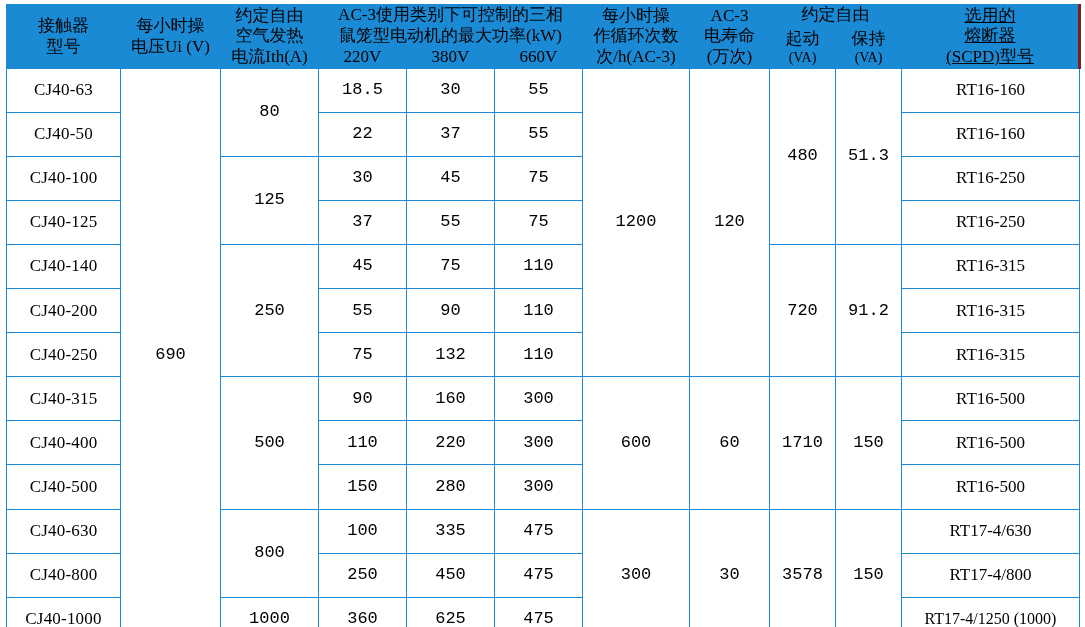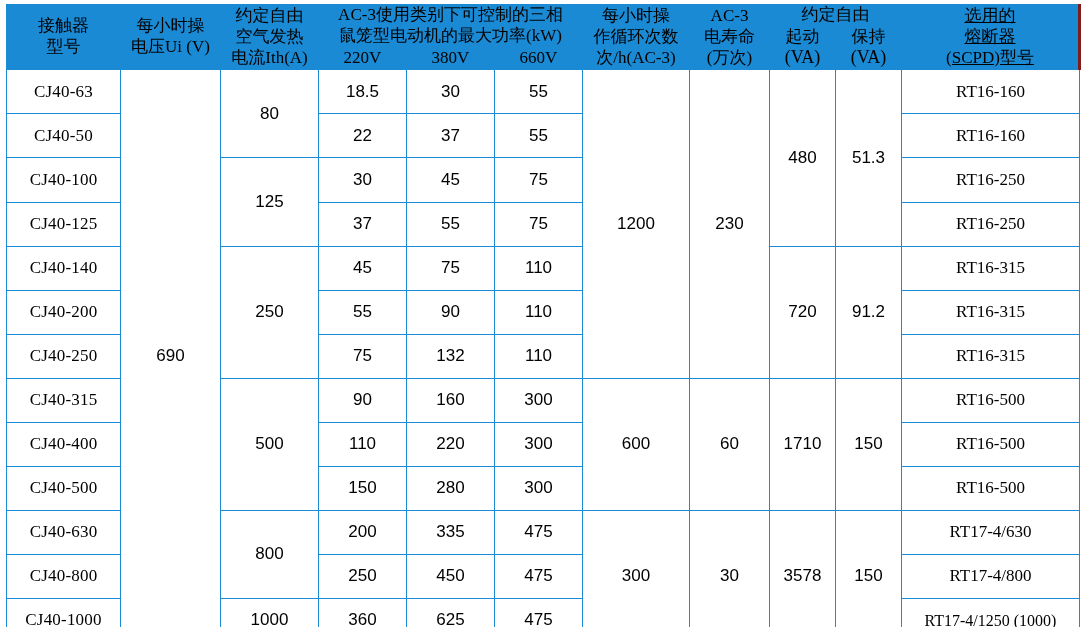--- a/index.html
+++ b/index.html
@@ -40,22 +40,22 @@
     border: 1px solid #ffffff;
     font-size: 17px;
     line-height: 1.25;
   }
   thead th.outer-left { border-left: 1px solid #1b8ad4; }
   thead th.outer-right { border-right: 3px solid #7f1d1d; text-decoration: underline; }
   thead tr:first-child th { border-top: 1px solid #1b8ad4; }
   .sub-head {
     font-size: 15px;
   }
-  .unit-small { font-size: 18px; }
-  .num { font-family: Liberation Sans, sans-serif; font-size: 18px; }
+  .unit-small { font-size: 14px; }
+  .num { font-family: Liberation Mono, monospace; font-size: 18px; }
   .model { font-size: 18px; letter-spacing: 0.2px; }
   .fuse { font-size: 17px; font-family: Liberation Serif, serif; }
   .nowrap { white-space: nowrap; }
 </style>
 </head>
 <body>
 
 <div id="sheet">
   <table class="spec">
     <colgroup>
@@ -128,21 +128,21 @@
     <tbody>
 
       <tr>
         <td class="model">CJ40-63</td>
         <td class="num" rowspan="13">690</td>
         <td class="num" rowspan="2">80</td>
         <td class="num">18.5</td>
         <td class="num">30</td>
         <td class="num">55</td>
         <td class="num" rowspan="7">1200</td>
-        <td class="num" rowspan="7">230</td>
+        <td class="num" rowspan="7">120</td>
         <td class="num" rowspan="4">480</td>
         <td class="num" rowspan="4">51.3</td>
         <td class="fuse">RT16-160</td>
       </tr>
 
       <tr>
         <td class="model">CJ40-50</td>
         <td class="num">22</td>
         <td class="num">37</td>
         <td class="num">55</td>
@@ -218,21 +218,21 @@
         <td class="model">CJ40-500</td>
         <td class="num">150</td>
         <td class="num">280</td>
         <td class="num">300</td>
         <td class="fuse">RT16-500</td>
       </tr>
 
       <tr>
         <td class="model">CJ40-630</td>
         <td class="num" rowspan="2">800</td>
-        <td class="num">200</td>
+        <td class="num">100</td>
         <td class="num">335</td>
         <td class="num">475</td>
         <td class="num" rowspan="3">300</td>
         <td class="num" rowspan="3">30</td>
         <td class="num" rowspan="3">3578</td>
         <td class="num" rowspan="3">150</td>
         <td class="fuse">RT17-4/630</td>
       </tr>
 
       <tr>

